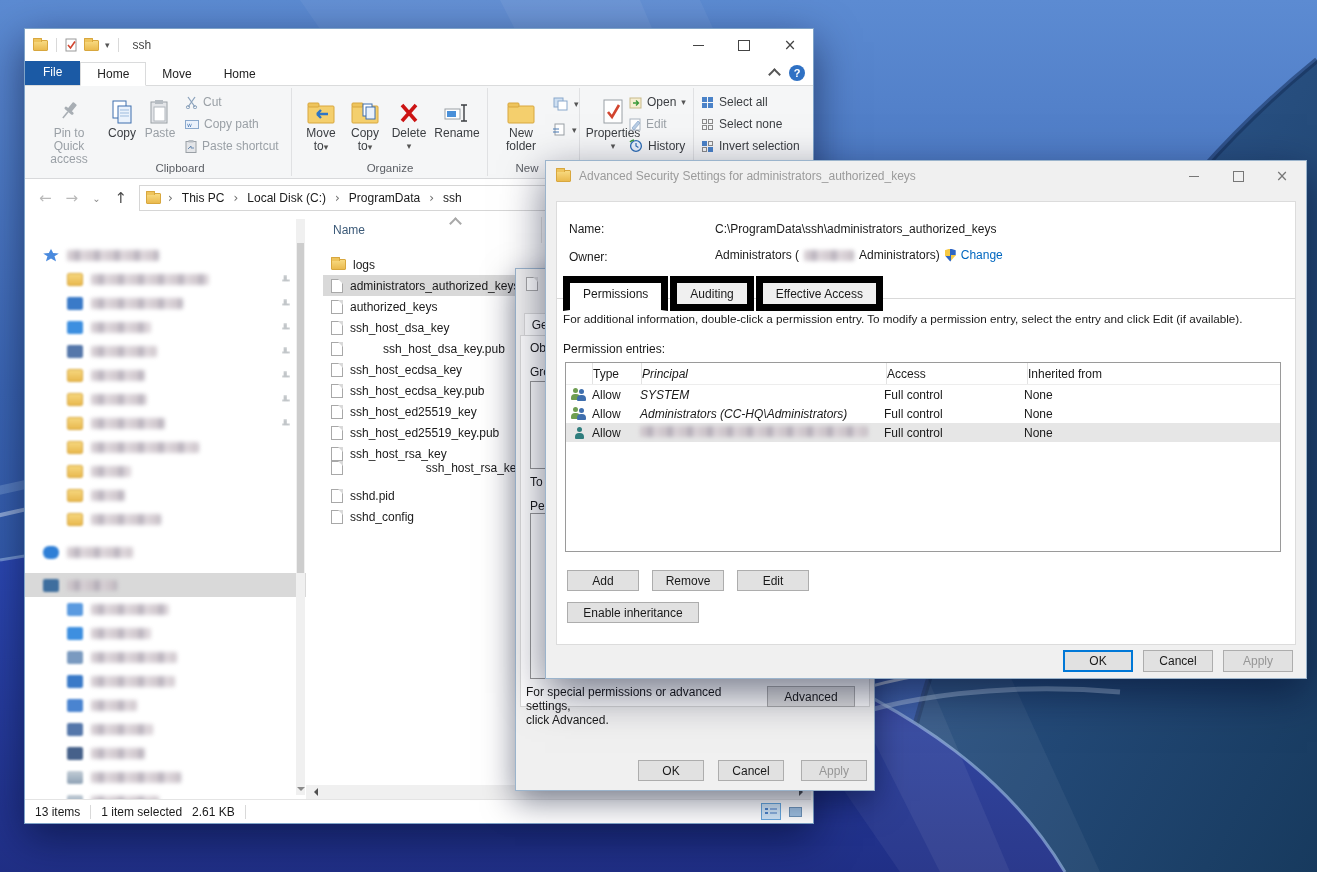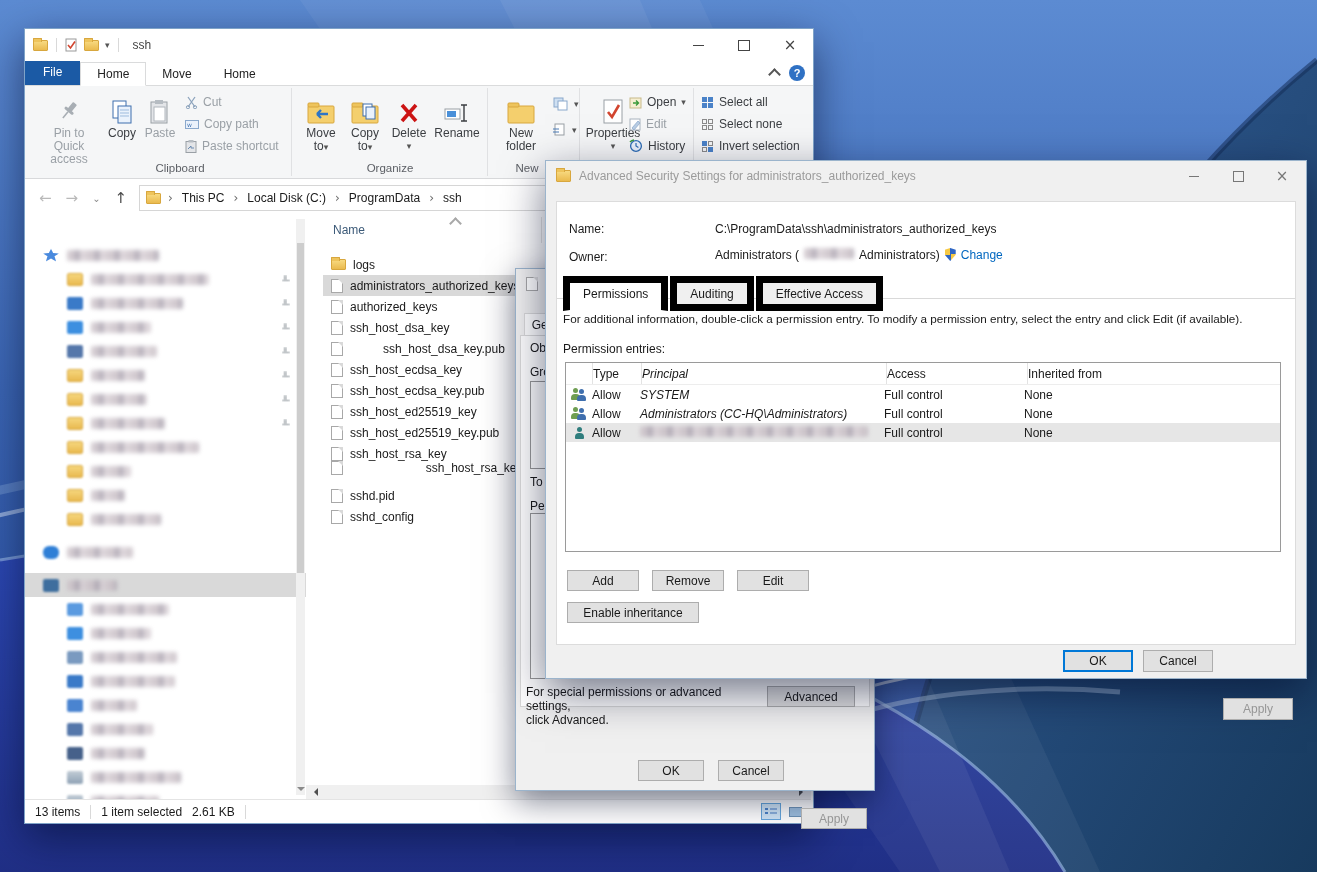--- a/index.html
+++ b/index.html
@@ -115,37 +115,37 @@
   .vthumb{width:13px;height:10px;background:#9fc0e0;border:1px solid #6e94b8;box-sizing:border-box;}
 
   
   .dlg-title{height:30px;display:flex;align-items:center;padding-left:10px;gap:8px;position:relative;background:#f0f0f0;}
   .dlg-title .t{color:#9b9b9b;white-space:nowrap;overflow:hidden;}
   .dlg-caps{position:absolute;right:2px;top:0;height:30px;display:flex;}
   .dlg-cap{width:44px;display:flex;align-items:center;justify-content:center;color:#777;}
   .btn{background:#e1e1e1;border:1px solid #adadad;display:flex;align-items:center;justify-content:center;
     font-size:12px;color:#1a1a1a;box-sizing:border-box;}
   .btn.def{border:2px solid #0078d7;}
-  .btn.dis{color:#969696;margin-top:48px;}
+  .btn.dis{color:#969696;}
 
   
   #props .pbody{position:relative;height:491px;}
   .ptab{position:absolute;left:8px;top:14px;width:56px;height:22px;background:#fff;border:1px solid #d9d9d9;border-bottom:none;
     display:flex;align-items:center;justify-content:center;}
   .ppane{position:absolute;left:4px;top:36px;right:4px;height:370px;background:#fff;border:1px solid #d9d9d9;}
   .plabel{position:absolute;left:14px;color:#1a1a1a;white-space:nowrap;}
   .pbox{position:absolute;left:14px;width:330px;background:#fff;border:1px solid #999;}
   .pnote{position:absolute;left:10px;top:386px;width:240px;line-height:14px;}
   #props .btnrow{position:absolute;top:461px;left:0;width:100%;}
   #props .btn{position:absolute;width:66px;height:21px;}
 
   
   #advdlg .panel{position:absolute;left:10px;top:40px;width:738px;height:442px;background:#fff;border:1px solid #dcdcdc;}
   .alabel{position:absolute;white-space:nowrap;}
-  .owner-row{position:absolute;left:158px;top:46px;display:flex;align-items:flex-start;gap:5px;}
+  .owner-row{position:absolute;left:158px;top:46px;display:flex;align-items:center;gap:5px;}
   .linkblue{color:#0067c0;}
   .adv-tabs{position:absolute;left:6px;top:74px;display:flex;z-index:2;}
   .adv-tab{border:7px solid #000000;background:#f0f0f0;padding:4px 13px 3px;margin-right:2px;}
   .adv-tab.active{background:#fff;border-bottom:1px solid #fff;}
   .adv-paneline{position:absolute;left:0;right:0;top:96px;border-top:1px solid #d9d9d9;}
   .adv-info{position:absolute;left:6px;top:110px;white-space:nowrap;font-size:11.7px;}
   .adv-entries{position:absolute;left:6px;top:140px;}
   #permtable{position:absolute;left:8px;top:160px;width:716px;height:190px;border:1px solid #9a9a9a;background:#fff;box-sizing:border-box;}
   .prow{display:flex;height:19px;align-items:center;}
   .prow.hdr{height:21px;border-bottom:1px solid #ededed;color:#1a1a1a;}

